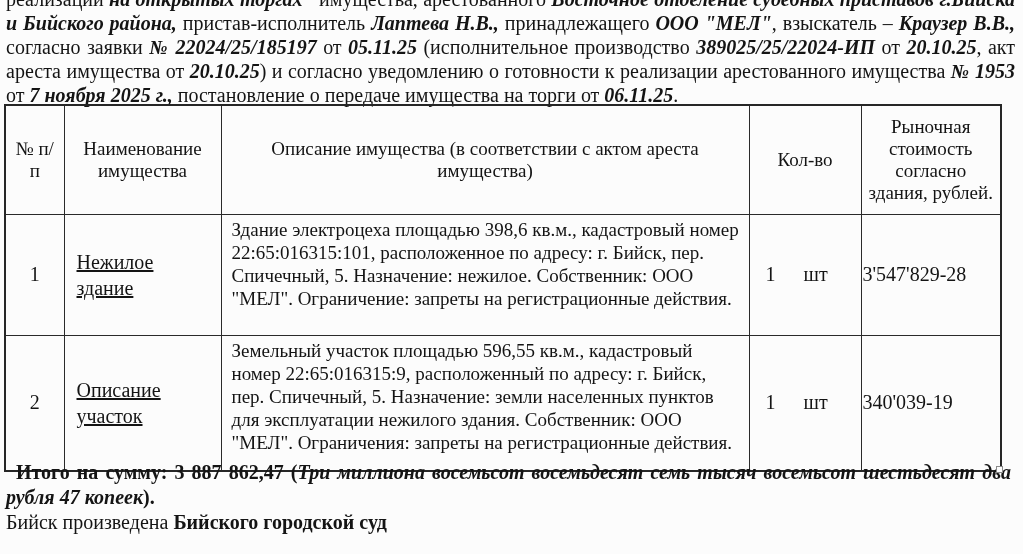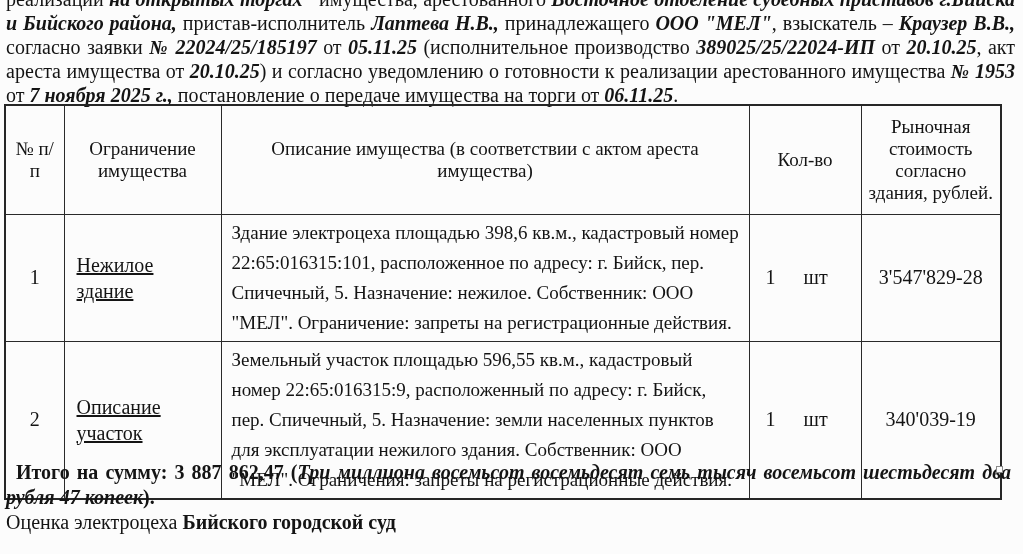--- a/index.html
+++ b/index.html
@@ -51,33 +51,32 @@
   }
   td.name {
     font-size: 20px;
     line-height: 26px;
     padding: 2px 6px 2px 12px;
     vertical-align: middle;
     text-decoration: underline;
   }
   td.desc {
     font-size: 19px;
-    line-height: 30px;
+    line-height: 23px;
     padding: 3px 9px 3px 10px;
     vertical-align: top;
     text-align: left;
   }
   td.qty {
     font-size: 20px;
     vertical-align: middle;
     padding-left: 16px;
   }
   td.qty .unit { margin-left: 28px; }
   td.price {
-    text-align: center;
     vertical-align: middle;
     font-size: 20px;
   }
   .bottom {
     position: absolute;
     top: 460px; left: 6px;
     width: 1005px;
   }
   .total {
     margin: 0;
@@ -113,21 +112,21 @@
     <colgroup>
       <col style="width:59px">
       <col style="width:157px">
       <col style="width:528px">
       <col style="width:112px">
       <col style="width:140px">
     </colgroup>
     <thead>
       <tr>
         <th>№ п/п</th>
-        <th>Ограничение имущества</th>
+        <th>Наименование имущества</th>
         <th>Описание имущества (в соответствии с актом ареста имущества)</th>
         <th>Кол-во</th>
         <th>Рыночная стоимость согласно здания, рублей.</th>
       </tr>
     </thead>
     <tbody>
       <tr class="r1">
         <td class="num">1</td>
         <td class="name">Нежилое здание</td>
         <td class="desc">Здание электроцеха площадью 398,6 кв.м., кадастровый номер 22:65:016315:101, расположенное по адресу: г. Бийск, пер. Спичечный, 5. Назначение: нежилое. Собственник: ООО "МЕЛ". Ограничение: запреты на регистрационные действия.</td>
@@ -139,18 +138,18 @@
         <td class="name">Описание участок</td>
         <td class="desc">Земельный участок площадью 596,55 кв.м., кадастровый номер 22:65:016315:9, расположенный по адресу: г. Бийск, пер. Спичечный, 5. Назначение: земли населенных пунктов для эксплуатации нежилого здания. Собственник: ООО "МЕЛ". Ограничения: запреты на регистрационные действия.</td>
         <td class="qty"><span>1</span><span class="unit">шт</span></td>
         <td class="price">340'039-19</td>
       </tr>
     </tbody>
   </table>
 
   <div class="bottom">
     <p class="total"><span>Итого на сумму: 3 887 862,47 (</span><span class="bi">Три миллиона восемьсот восемьдесят семь тысяч восемьсот шестьдесят два рубля 47 копеек</span><span>).</span></p>
-    <p class="valuation"><span>Оценка электроцеха </span><span class="court">Бийского городской суд</span></p>
+    <p class="valuation"><span>Бийск произведена </span><span class="court">Бийского городской суд</span></p>
   </div>
 
   <div class="resize-handle"></div>
 
 </div>
 
 </body></html>

